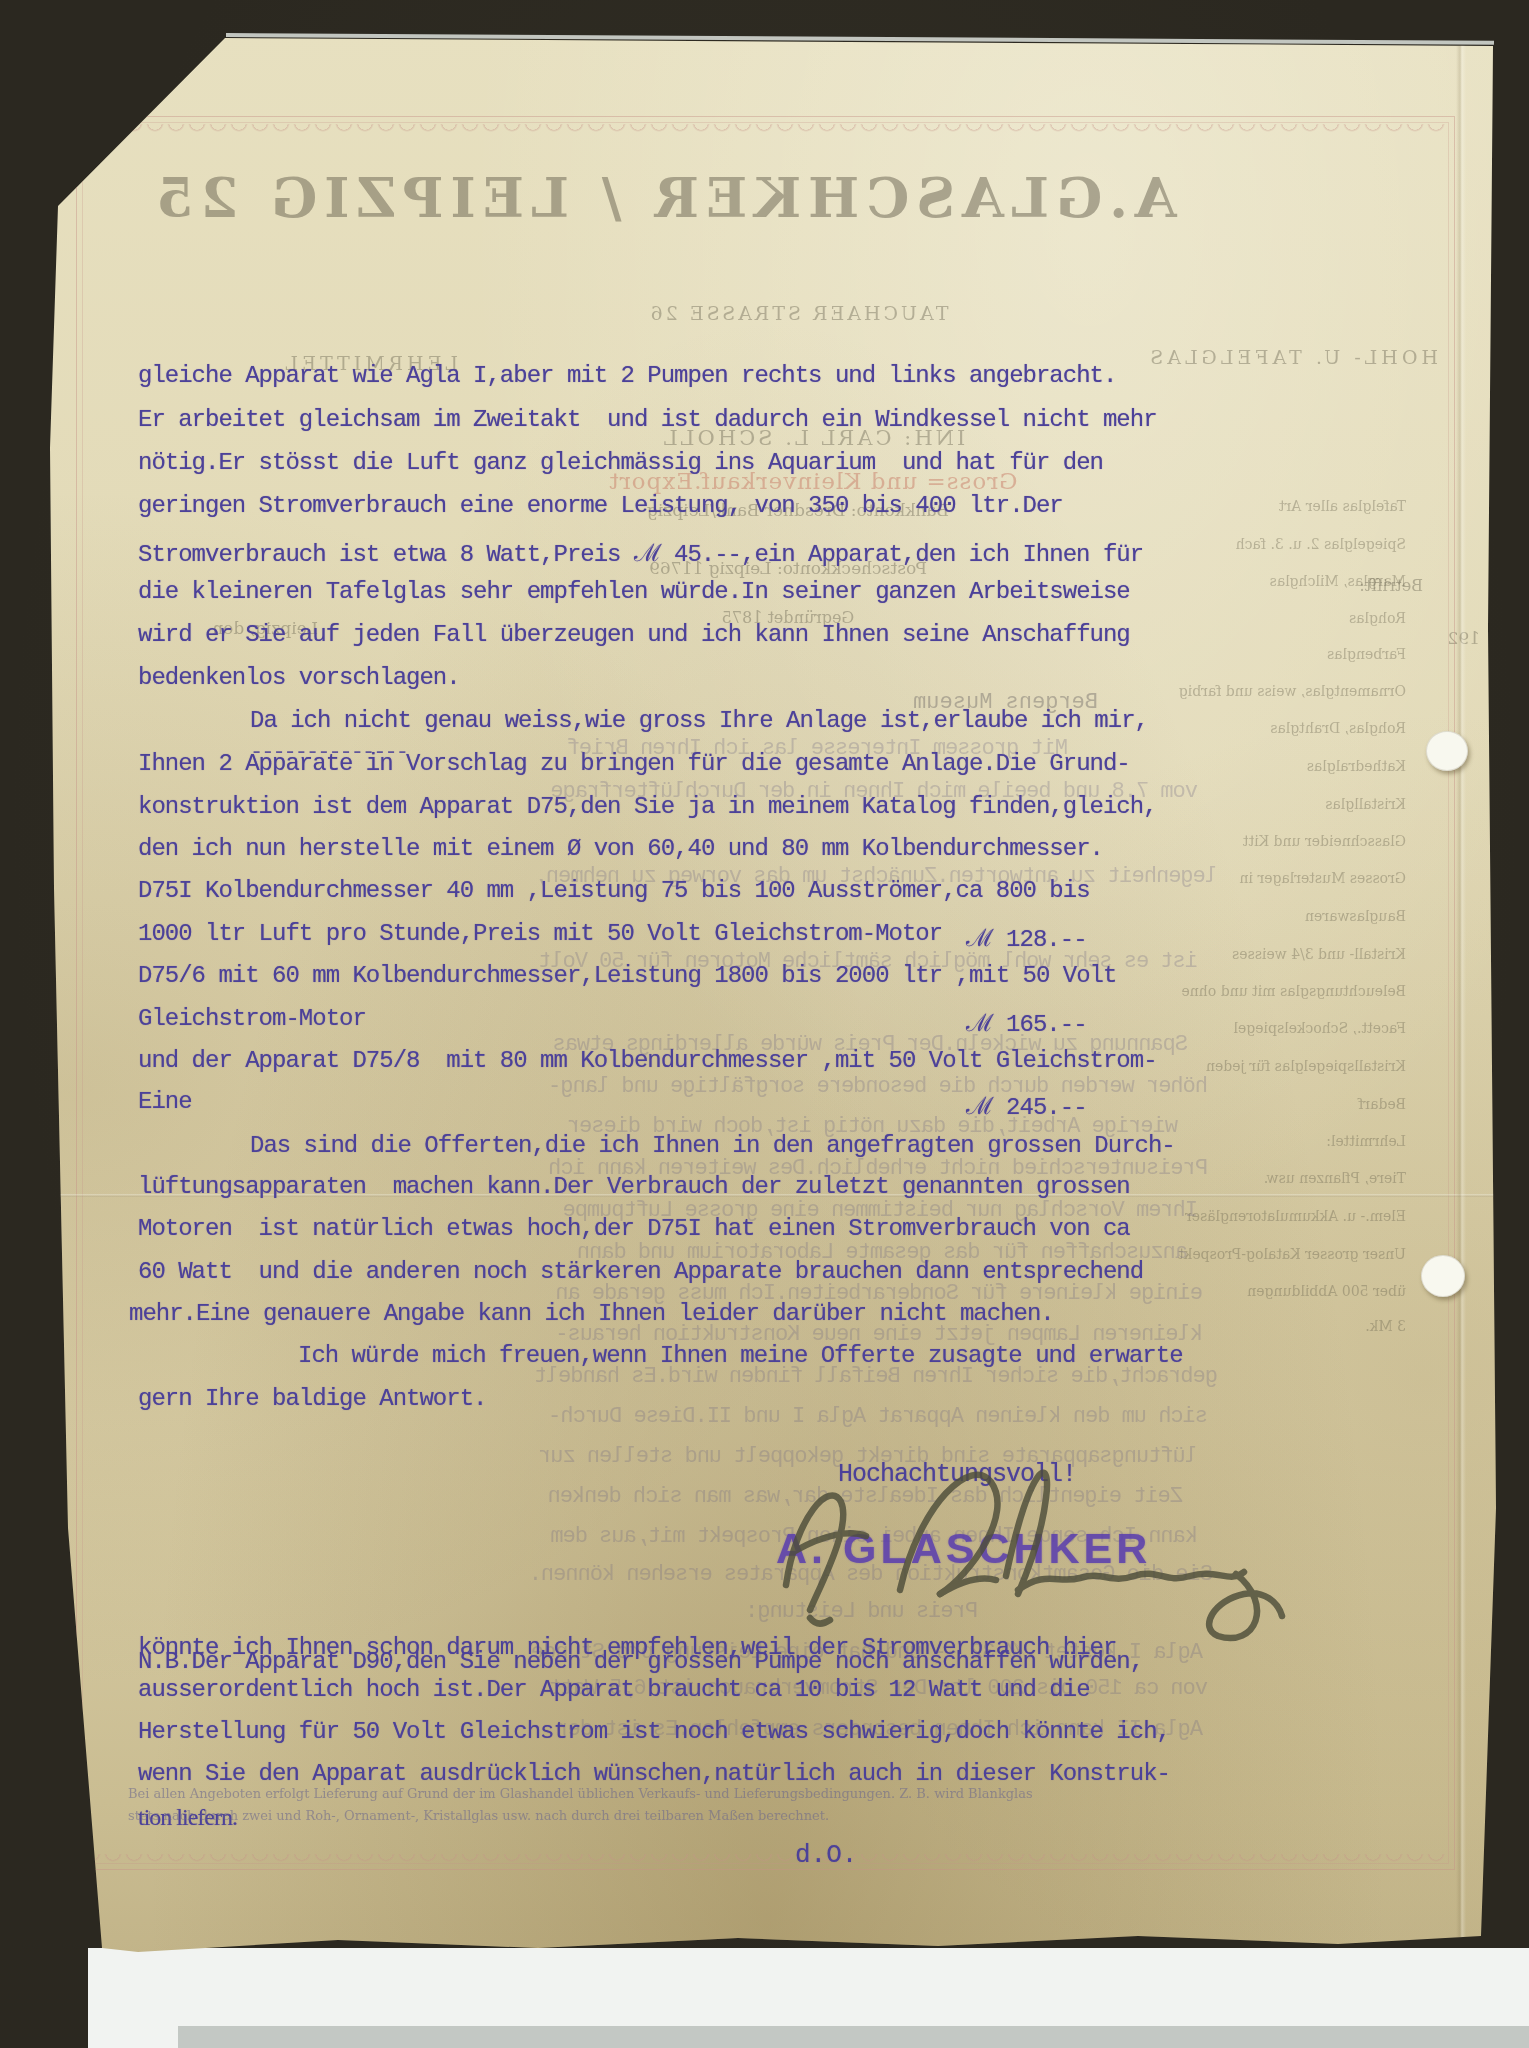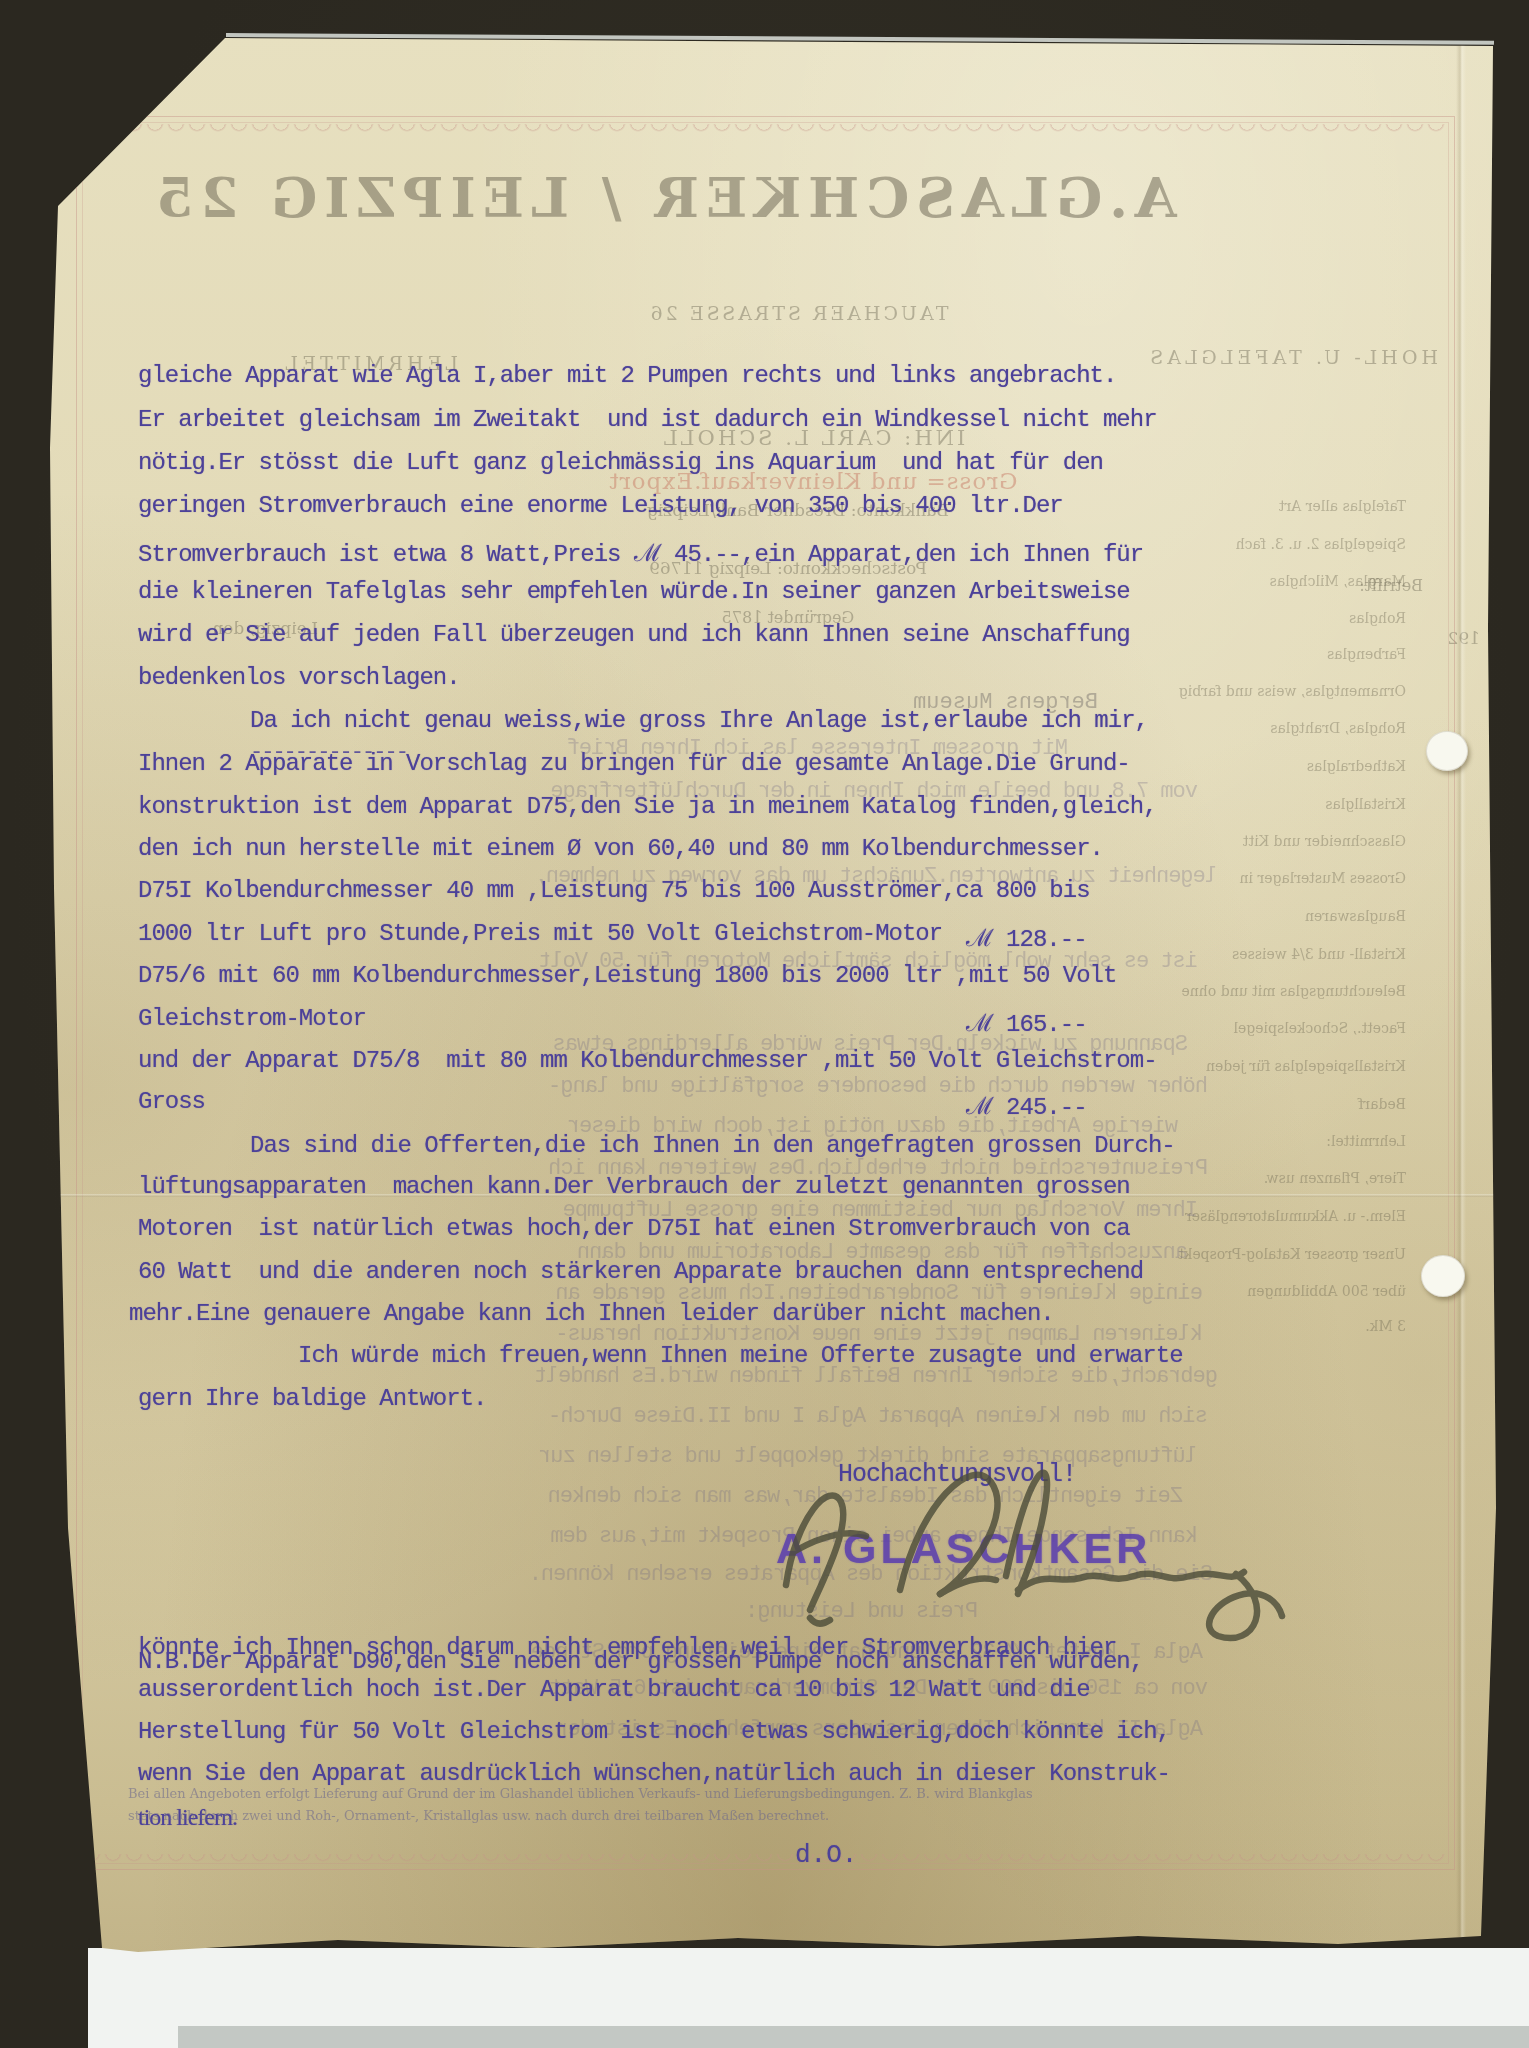--- a/index.html
+++ b/index.html
@@ -166,21 +166,21 @@
       <div class="t-line" style="top: 722px; left: 100px;">Ihnen 2 Apparate in Vorschlag zu bringen für die gesamte Anlage.Die Grund-</div>
       <div class="t-line" style="top: 765px; left: 100px;">konstruktion ist dem Apparat D75,den Sie ja in meinem Katalog finden,gleich,</div>
       <div class="t-line" style="top: 807px; left: 100px;">den ich nun herstelle mit einem Ø von 60,40 und 80 mm Kolbendurchmesser.</div>
       <div class="t-line" style="top: 849px; left: 100px;">D75I Kolbendurchmesser 40 mm ,Leistung 75 bis 100 Ausströmer,ca 800 bis</div>
       <div class="t-line" style="top: 892px; left: 100px;">1000 ltr Luft pro Stunde,Preis mit 50 Volt Gleichstrom-Motor</div>
       <div class="t-line" style="top: 892px; left: 928px;">ℳ 128.--</div>
       <div class="t-line" style="top: 934px; left: 100px;">D75/6 mit 60 mm Kolbendurchmesser,Leistung 1800 bis 2000 ltr ,mit 50 Volt</div>
       <div class="t-line" style="top: 977px; left: 100px;">Gleichstrom-Motor</div>
       <div class="t-line" style="top: 977px; left: 928px;">ℳ 165.--</div>
       <div class="t-line" style="top: 1019px; left: 100px;">und der Apparat D75/8  mit 80 mm Kolbendurchmesser ,mit 50 Volt Gleichstrom-</div>
-      <div class="t-line" style="top: 1060px; left: 100px;">Gross</div>
+      <div class="t-line" style="top: 1060px; left: 100px;">Eine</div>
       <div class="t-line" style="top: 1060px; left: 928px;">ℳ 245.--</div>
       <div class="t-line" style="top: 1104px; left: 212px;">Das sind die Offerten,die ich Ihnen in den angefragten grossen Durch-</div>
       <div class="t-line" style="top: 1145px; left: 100px;">lüftungsapparaten  machen kann.Der Verbrauch der zuletzt genannten grossen</div>
       <div class="t-line" style="top: 1187px; left: 100px;">Motoren  ist natürlich etwas hoch,der D75I hat einen Stromverbrauch von ca</div>
       <div class="t-line" style="top: 1230px; left: 100px;">60 Watt  und die anderen noch stärkeren Apparate brauchen dann entsprechend</div>
       <div class="t-line" style="top: 1272px; left: 91px;">mehr.Eine genauere Angabe kann ich Ihnen leider darüber nicht machen.</div>
       <div class="t-line" style="top: 1314px; left: 260px;">Ich würde mich freuen,wenn Ihnen meine Offerte zusagte und erwarte</div>
       <div class="t-line" style="top: 1357px; left: 100px;">gern Ihre baldige Antwort.</div>
     </div>
   <div class="dashes">--------------</div>

